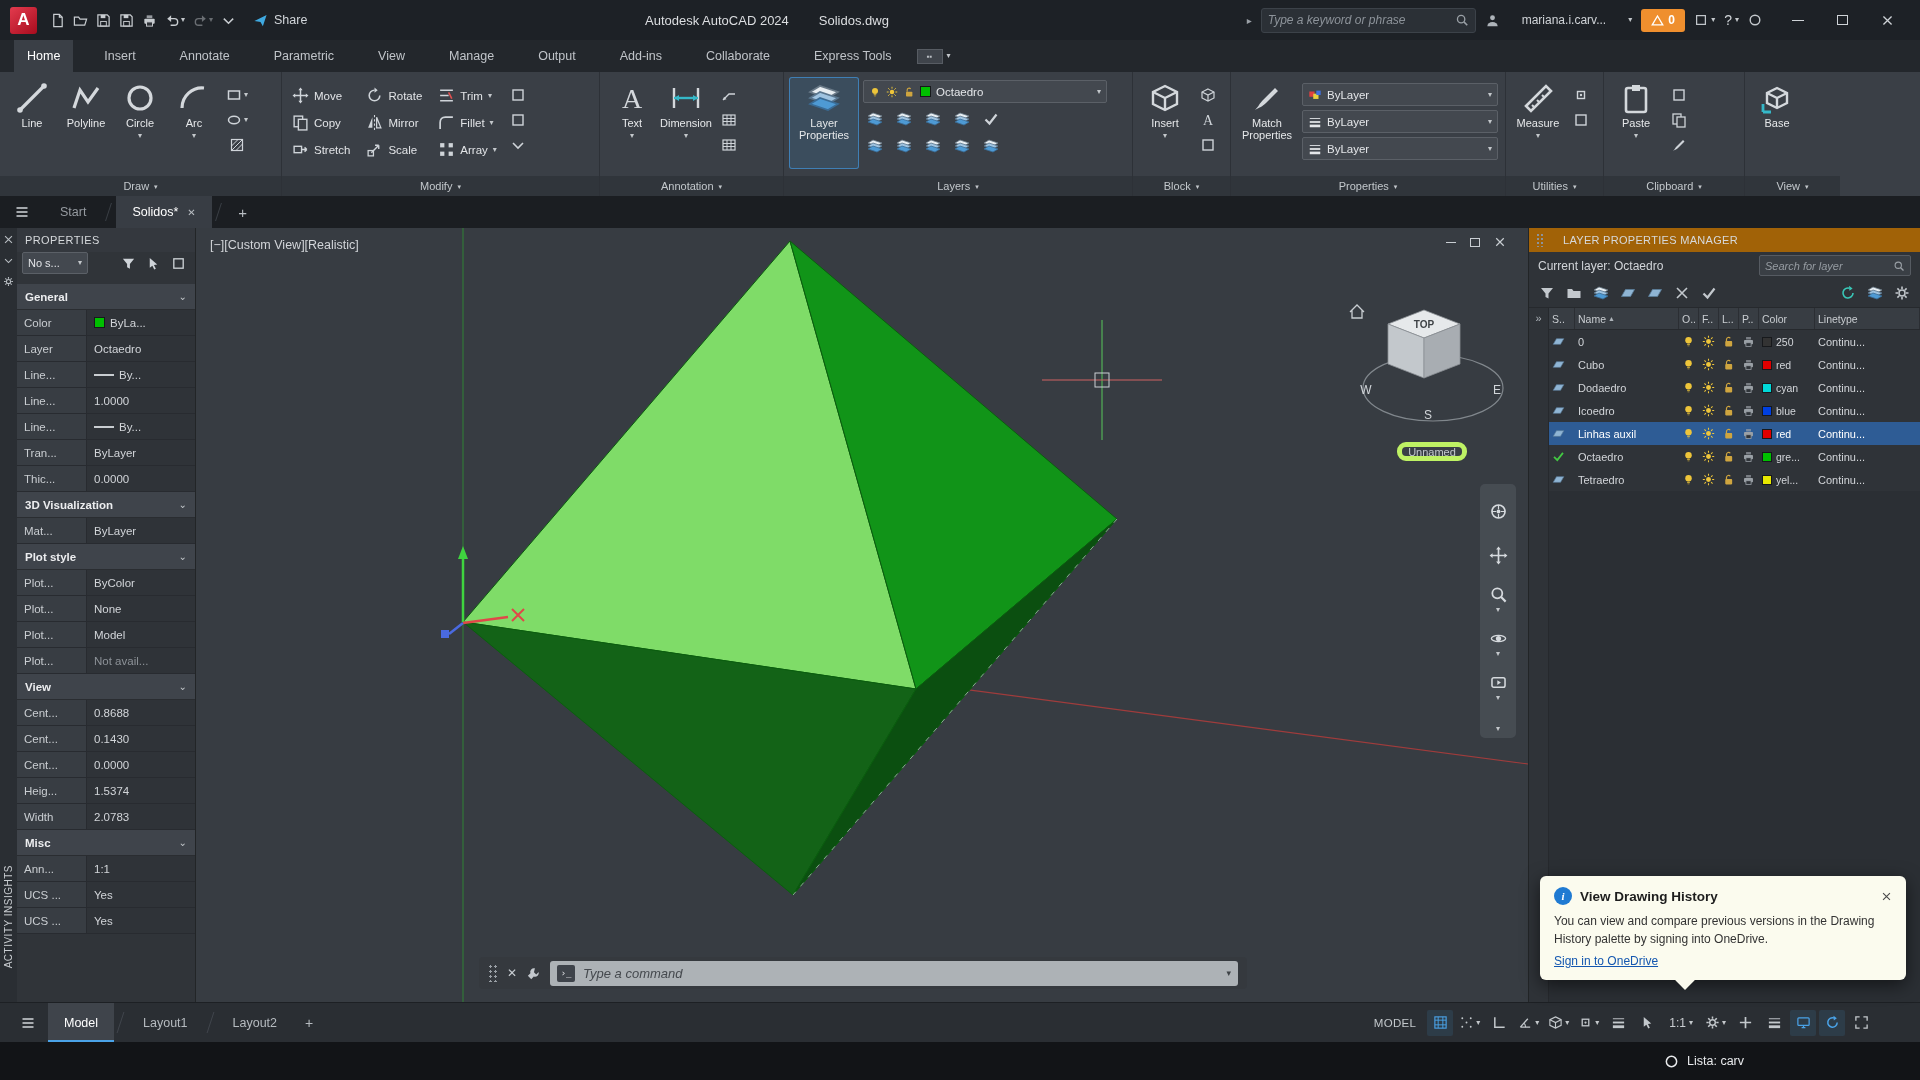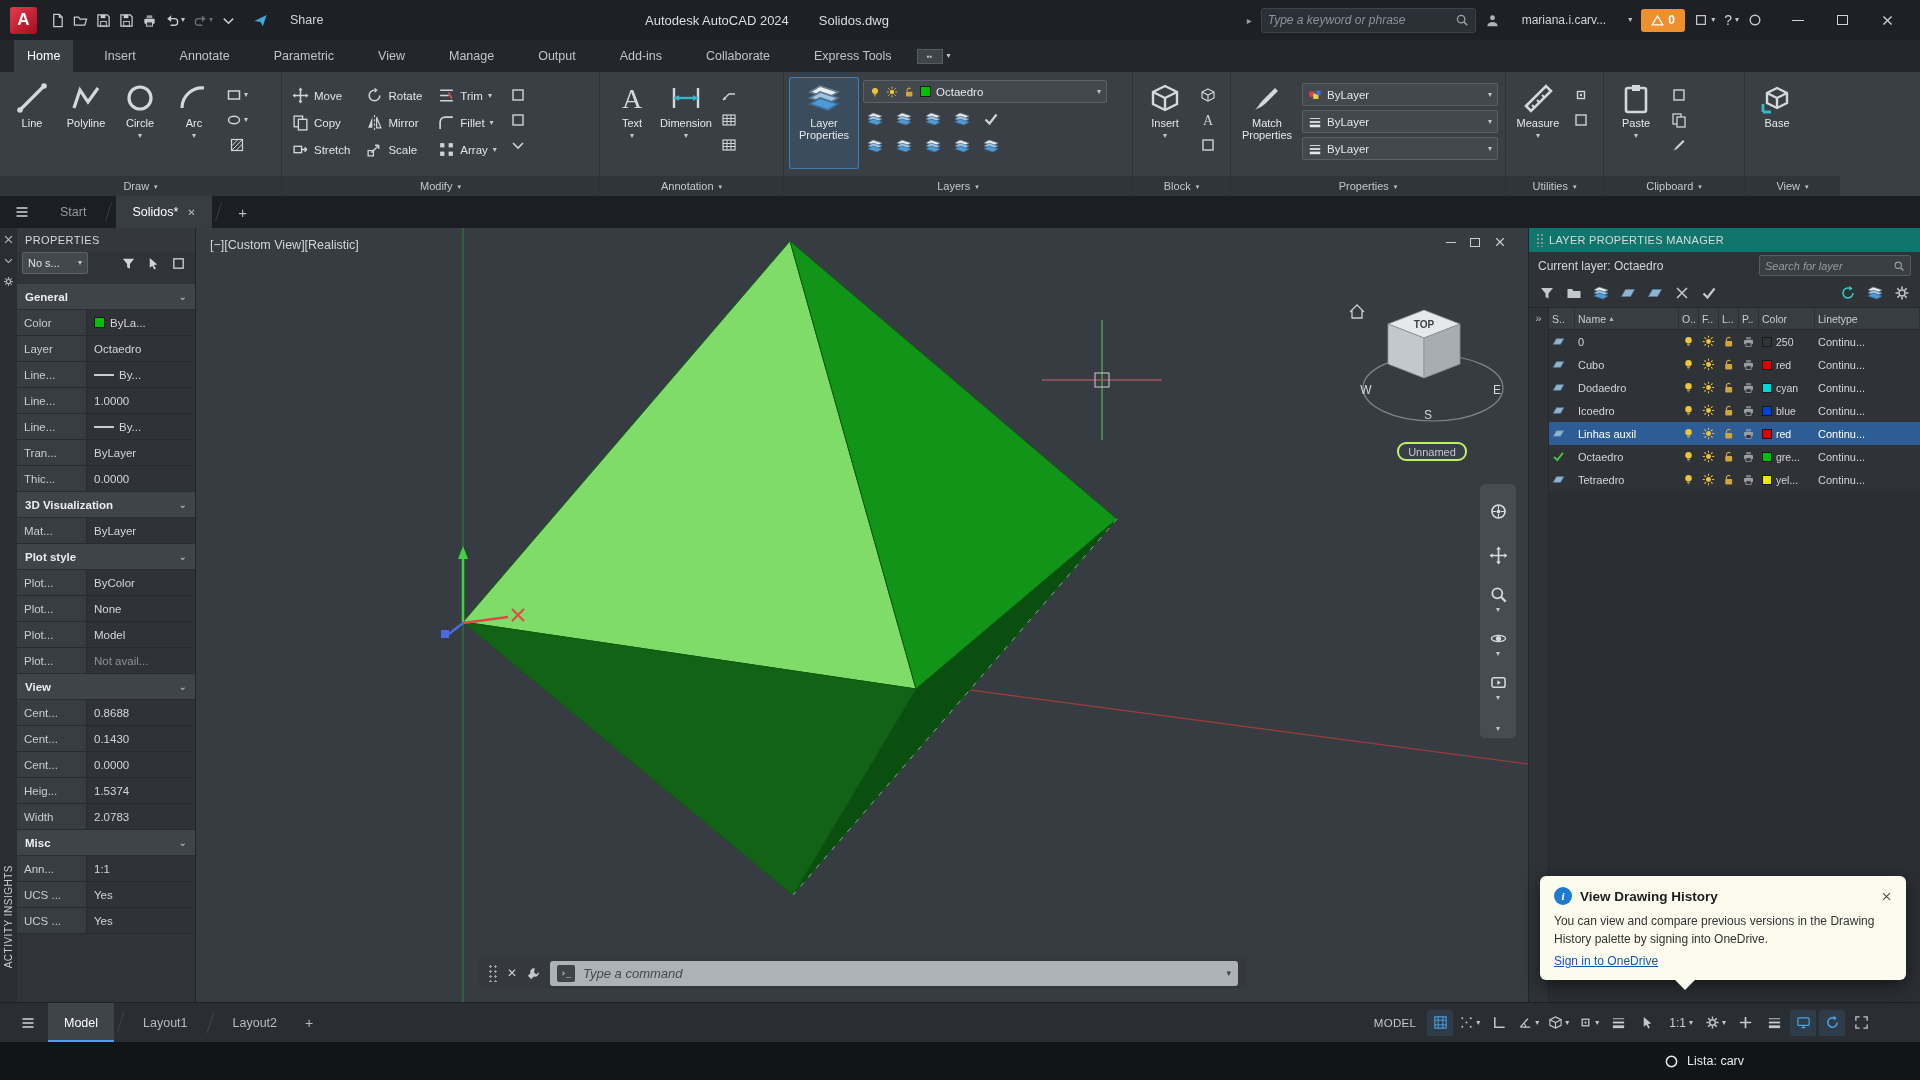--- a/index.html
+++ b/index.html
@@ -9,21 +9,21 @@
 .caret{font-size:8px;color:#c3c7cb;line-height:1}
 .flip{transform:scaleX(-1)}
 .swatch{display:inline-block;width:11px;height:11px;border:1px solid #17191c;flex:0 0 auto}
 
 .titlebar{height:40px;background:#1d2126;display:flex;align-items:center;padding:0 10px;gap:4px;position:relative;z-index:30}
 .acad-logo{width:27px;height:27px;border-radius:3px;background:linear-gradient(140deg,#e33b4e,#a80c1e);color:#fff;font-weight:bold;font-size:17px;display:flex;align-items:center;justify-content:center;margin-right:6px}
 .qa{display:flex;align-items:center;gap:2px}
 .qa-btn{height:26px;display:flex;align-items:center;padding:0 3px;color:#c9cdd1;gap:1px}
 .qa-btn svg{width:15px;height:15px}
 .qa-btn.dim{opacity:.45}
-.share-btn{display:flex;align-items:center;gap:22px;margin-left:10px;color:#d2d6da;font-size:12.5px}
+.share-btn{display:flex;align-items:center;gap:6px;margin-left:10px;color:#d2d6da;font-size:12.5px}
 .share-btn svg{color:#3fa9e0;width:15px;height:15px}
 .title-center{position:absolute;left:645px;top:0;height:40px;display:flex;align-items:center;gap:30px;font-size:13px;color:#dcdee1}
 .tb-right{margin-left:auto;display:flex;align-items:center;gap:9px}
 .tb-chev{color:#9aa0a6;font-size:10px}
 .tb-search{width:215px;height:25px;background:#2b3036;border:1px solid #3c4249;border-radius:3px;display:flex;align-items:center;padding:0 6px}
 .tb-search input{flex:1;background:transparent;border:none;outline:none;color:#cfd3d7;font-style:italic;font-size:12px;font-family:inherit;min-width:0}
 .tb-search input::placeholder{color:#8d939a;font-style:italic}
 .tb-search svg{color:#9aa0a6;width:14px;height:14px}
 .tb-user{display:flex;align-items:center;gap:22px;color:#cfd3d7;font-size:12px}
 .tb-user svg{color:#aeb4ba;width:15px;height:15px}
@@ -79,21 +79,21 @@
 .ft-sep::after{content:"";position:absolute;left:6px;top:7px;bottom:7px;width:1px;background:#3a3f45;transform:skewX(-18deg)}
 
 .workspace{height:774px;position:relative;background:#373c42}
 .viewport{position:absolute;left:196px;top:0;width:1332px;height:774px;overflow:hidden}
 .scene{position:absolute;inset:0;width:1332px;height:774px}
 .vp-label{position:absolute;left:14px;top:10px;color:#d2d5d9;font-size:12.5px}
 .vp-winbtns{position:absolute;right:22px;top:8px;display:flex;gap:14px;align-items:center;color:#c9ced3}
 .vp-winbtns .g-min{width:10px;border-top:1.5px solid #c9ced3}
 .vp-winbtns .g-max{width:10px;height:9px;border:1.5px solid #c9ced3}
 .vp-winbtns svg{width:12px;height:12px}
-.unnamed-pill{position:absolute;left:1201px;top:214px;width:70px;height:19px;border:2px solid #bef264;border-radius:9px;background:rgba(58,63,70,.85);color:#c3c8cd;font-size:11px;display:flex;align-items:center;justify-content:center}
+.unnamed-pill{position:absolute;left:1201px;top:214px;width:70px;height:19px;border:5px solid #bef264;border-radius:9px;background:rgba(58,63,70,.85);color:#c3c8cd;font-size:11px;display:flex;align-items:center;justify-content:center}
 .navbar{position:absolute;left:1284px;top:256px;width:36px;height:254px;background:rgba(84,90,97,.55);border-radius:5px;display:flex;flex-direction:column;align-items:center;padding:5px 0}
 .nav-btn{width:36px;height:44px;display:flex;flex-direction:column;align-items:center;justify-content:center;gap:2px;color:#d6dade}
 .nav-btn svg{width:19px;height:19px}
 
 .cmdbar{position:absolute;left:283px;top:729px;width:768px;height:32px;background:rgba(52,56,62,.78);border-radius:4px;display:flex;align-items:center;padding:0 9px;gap:9px}
 .cmd-grip{width:10px;height:18px;background-image:radial-gradient(#9aa0a6 1px,transparent 1.3px);background-size:5px 5px}
 .cmd-x{color:#c9ced3;font-size:12px}
 .cmdbar .wrench{color:#c3c8cd;width:15px;height:15px}
 .cmd-input{flex:1;height:25px;background:rgba(183,187,192,.93);border-radius:3px;display:flex;align-items:center;padding:0 7px;gap:8px}
 .cmd-chip{width:18px;height:17px;background:#3e434a;border-radius:2px;color:#e8eaec;font-family:"DejaVu Sans Mono",monospace;font-size:9px;display:flex;align-items:center;justify-content:center}
@@ -115,21 +115,21 @@
 .pal-sec{height:26px;background:#3f444b;display:flex;align-items:center;padding:0 8px;color:#ecedef;font-weight:bold;border-bottom:1px solid #2a2d31}
 .pal-sec .sec-c{margin-left:auto;font-weight:normal;color:#c3c7cb;font-size:10px}
 .pal-row{height:26px;display:flex;border-bottom:1px solid #282b30}
 .pcell{display:flex;align-items:center;padding:0 7px;gap:5px;overflow:hidden;white-space:nowrap}
 .plab{width:70px;background:#383d43;color:#c9cdd1;border-right:1px solid #282b30;flex:0 0 auto}
 .pval{flex:1;background:#2f3338;color:#d2d5d9}
 .linesample{width:20px;border-top:2px solid #c9cdd1;flex:0 0 auto}
 .dimtext{color:#8d9298}
 
 .layer-manager{position:absolute;right:0;top:0;bottom:0;width:392px;background:#2f3338;border-left:1px solid #222527;display:flex;flex-direction:column;z-index:3}
-.lm-title{height:24px;background:#0f766e;display:flex;align-items:center;gap:5px;padding:12px 7px;color:#d6d9dc;font-size:11px;letter-spacing:.3px}
+.lm-title{height:24px;background:#a16207;display:flex;align-items:center;gap:19px;padding:12px 7px;color:#d6d9dc;font-size:11px;letter-spacing:.3px}
 .lm-grip{width:8px;height:14px;background-image:radial-gradient(#8d939a 1px,transparent 1.2px);background-size:4px 4px}
 .lm-current{height:27px;display:flex;align-items:center;padding:0 9px;gap:8px;color:#d2d5d9;font-size:12px}
 .lm-search{margin-left:auto;width:152px;height:21px;background:#3a3f45;border:1px solid #565b62;border-radius:2px;display:flex;align-items:center;padding:0 5px}
 .lm-search input{flex:1;background:transparent;border:none;outline:none;color:#cfd3d7;font-style:italic;font-size:11px;font-family:inherit;min-width:0}
 .lm-search input::placeholder{color:#969ca2;font-style:italic}
 .lm-search svg{width:12px;height:12px;color:#9aa0a6}
 .lm-toolbar{height:28px;display:flex;align-items:center;padding:0 7px;gap:5px}
 .lm-tb{width:22px;height:22px;display:flex;align-items:center;justify-content:center;color:#c3c8cd}
 .lm-tb svg{width:16px;height:16px}
 .lm-tb.teal{color:#39c7b7}

